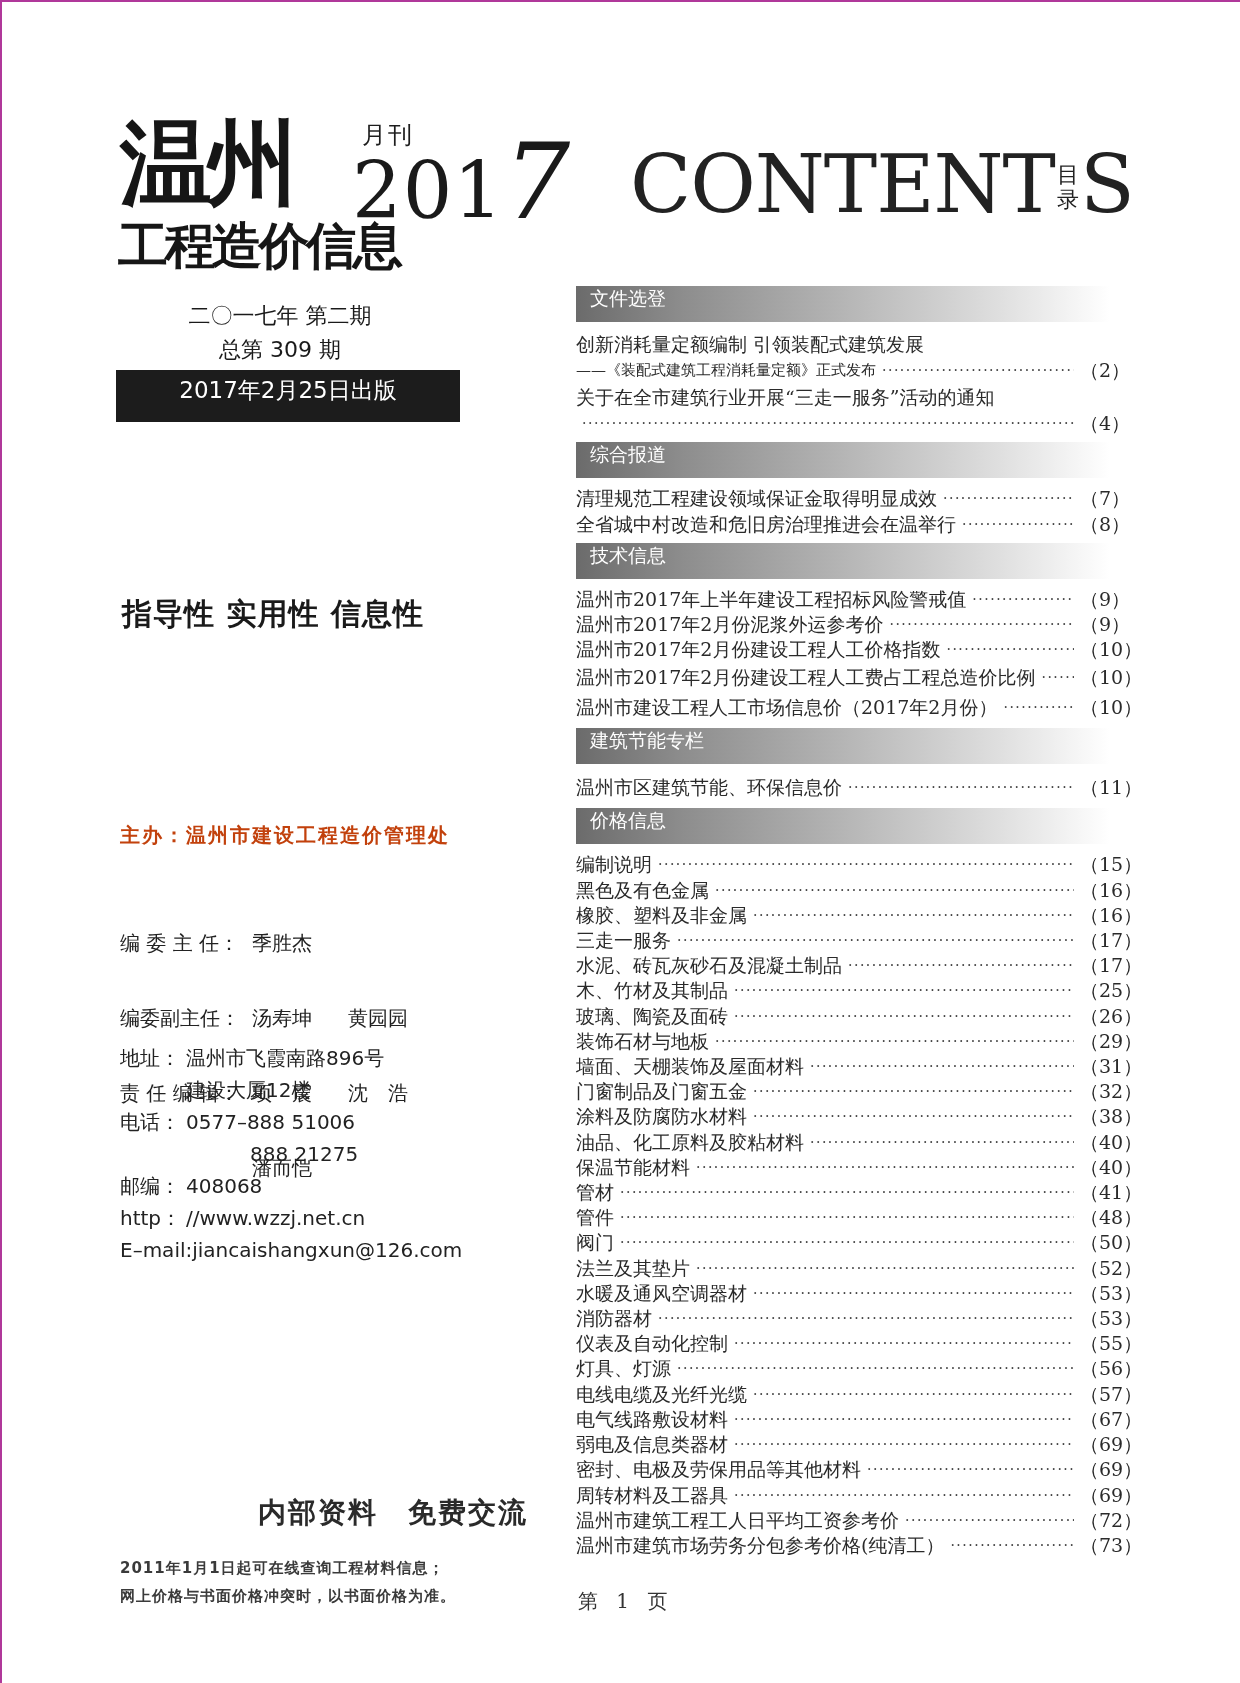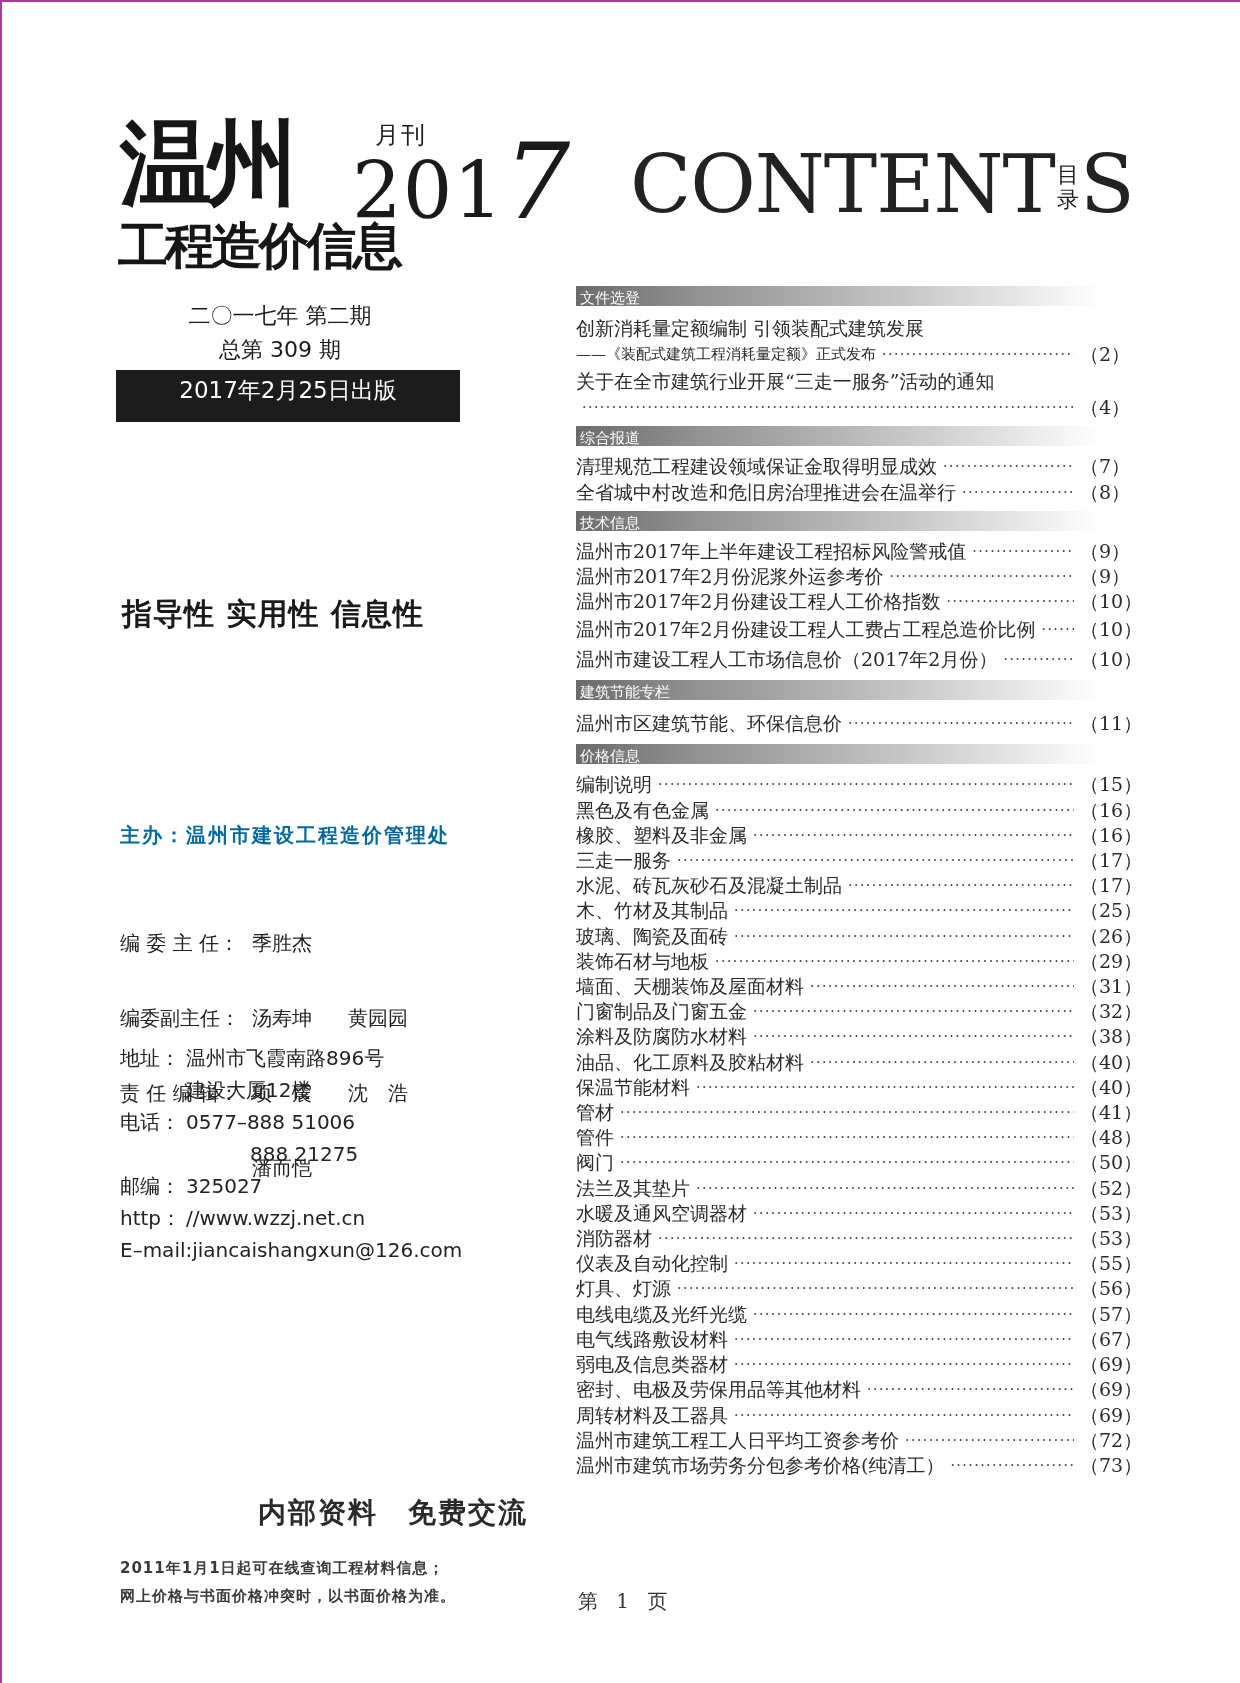--- a/index.html
+++ b/index.html
@@ -16,21 +16,21 @@
   
   .mast-city {
     position: absolute; left: 120px; top: 118px;
     font-family: "DejaVu Sans", sans-serif; font-weight: bold;
     font-size: 92px; line-height: 92px; letter-spacing: -6px;
     color: #161616; transform: scaleY(1.0);
   }
   .mast-monthly {
     position: absolute; left: 362px; top: 122px;
     font-family: "DejaVu Sans", sans-serif; font-size: 24px; line-height: 26px;
-    color: #1d1d1d; letter-spacing: 2px; margin-left: 13px;
+    color: #1d1d1d; letter-spacing: 2px;
   }
   .mast-year {
     position: absolute; left: 355px; top: 118px;
     font-family: "DejaVu Serif", "Liberation Serif", serif;
     font-size: 78px; line-height: 100px; color: #1a1a1a; letter-spacing: 1px;
   }
   .mast-year .seven { font-style: italic; font-size: 104px; }
   .mast-subtitle {
     position: absolute; left: 118px; top: 222px;
     font-family: Liberation Mono, monospace; font-weight: bold;
@@ -58,21 +58,21 @@
     position: absolute; left: 116px; top: 370px; width: 344px; height: 52px;
     background: #1c1c1c; color: #ffffff; text-align: center;
     font-size: 23px; line-height: 40px;
   }
   .slogan {
     position: absolute; left: 122px; top: 596px;
     font-size: 30px; line-height: 36px; color: #1a1a1a; font-weight: bold; letter-spacing: 1px;
   }
   .host {
     position: absolute; left: 120px; top: 822px;
-    font-size: 20px; line-height: 26px; color: #0369a1; font-weight: bold; letter-spacing: 2px;
+    font-size: 20px; line-height: 26px; color: #c2410c; font-weight: bold; letter-spacing: 2px;
   }
   .staff { position: absolute; left: 120px; top: 884px; font-size: 20px; color: #222; }
   .staff-row { display: flex; height: 32px; line-height: 32px; margin-top: 43px; }
   .staff-label { width: 132px; letter-spacing: 0px; }
   .staff-names { display: flex; }
   .staff-names span { display: inline-block; margin-right: 36px; }
   .contact { position: absolute; left: 120px; top: 1042px; font-size: 20px; color: #222; }
   .contact-row { display: flex; height: 32px; line-height: 32px; }
   .contact-label { width: 66px; }
   .contact-indent { padding-left: 66px; }
@@ -82,23 +82,23 @@
     font-size: 28px; line-height: 30px; color: #2a2a2a; letter-spacing: 2px; font-weight: bold;
   }
   .online-note {
     position: absolute; left: 120px; top: 1554px;
     font-size: 15px; line-height: 28px; color: #3a3a3a; font-weight: bold; letter-spacing: 1px;
   }
 
   
   .toc { position: absolute; left: 576px; top: 286px; width: 548px; }
   .toc-section-bar {
-    height: 20px; margin-bottom: 8px;
+    height: 36px; margin-bottom: 8px;
     background: linear-gradient(to right, #6b6b6b 0%, #8d8d8d 20%, #b5b5b5 50%, #e0e0e0 80%, rgba(255,255,255,0) 100%);
-    color: #ffffff; font-size: 15px; line-height: 24px; padding-left: 4px;
+    color: #ffffff; font-size: 19px; line-height: 24px; padding-left: 14px;
     width: 520px;
   }
   .toc-entry {
     display: flex; align-items: flex-end;
     font-family: "DejaVu Serif", "Liberation Serif", serif;
     font-size: 19px; line-height: 25.2px; color: #2a2a2a; white-space: nowrap;
   }
   .toc-title { flex: 0 0 auto; }
   .toc-sub { font-size: 15px; }
   .toc-leader {
@@ -185,21 +185,21 @@
   </div>
   <div class="contact-row">
     <span class="contact-label">电话：</span>
     <span>0577–888 51006</span>
   </div>
   <div class="contact-row contact-indent2">
     <span>888 21275</span>
   </div>
   <div class="contact-row">
     <span class="contact-label">邮编：</span>
-    <span>325027</span>
+    <span>408068</span>
   </div>
   <div class="contact-row">
     <span class="contact-label">http：</span>
     <span>//www.wzzj.net.cn</span>
   </div>
   <div class="contact-row">
     <span>E–mail: </span>
     <span>jiancaishangxun@126.com</span>
   </div>
 </div>

